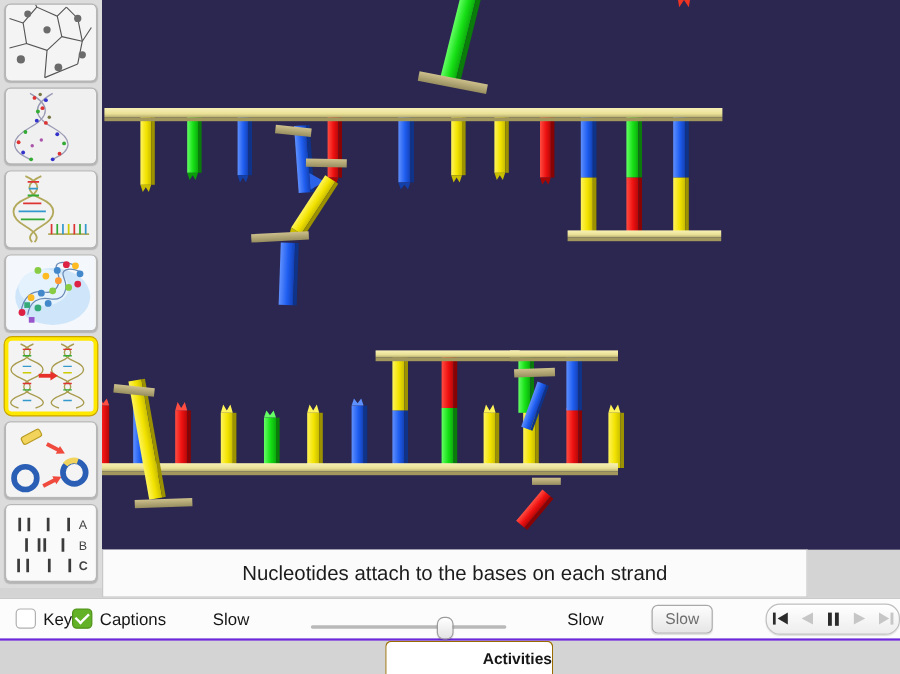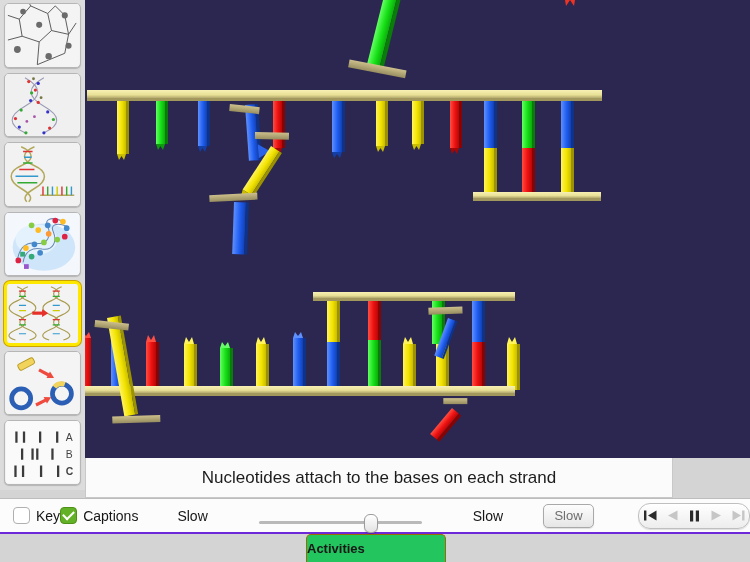--- a/index.html
+++ b/index.html
@@ -110,26 +110,26 @@
   .tbtn svg{display:block;}
   .tbtn.active svg{fill:#2b2b2b;}
   .tbtn.dim svg{fill:#c6c6c6;}
 
   
   #tabstrip{
     position:absolute;left:0;top:534px;width:750px;height:28px;
     background:#d4d4d4;
   }
   #activities-tab{
-    position:absolute;left:306px;top:0;width:140px;height:28px;
-    background:#22c55e;
+    position:absolute;left:321px;top:0;width:140px;height:28px;
+    background:#ffffff;
     border:1px solid #9a6c00;border-bottom:none;
     border-top-left-radius:5px;border-top-right-radius:5px;
     box-sizing:border-box;
-    display:flex;align-items:center;justify-content:flex-start;
+    display:flex;align-items:center;justify-content:flex-end;
     font-size:13px;font-weight:bold;color:#171717;
   }
 </style>
 </head>
 <body>
 
 <div id="app">
 
   <div id="sidebar">
 

